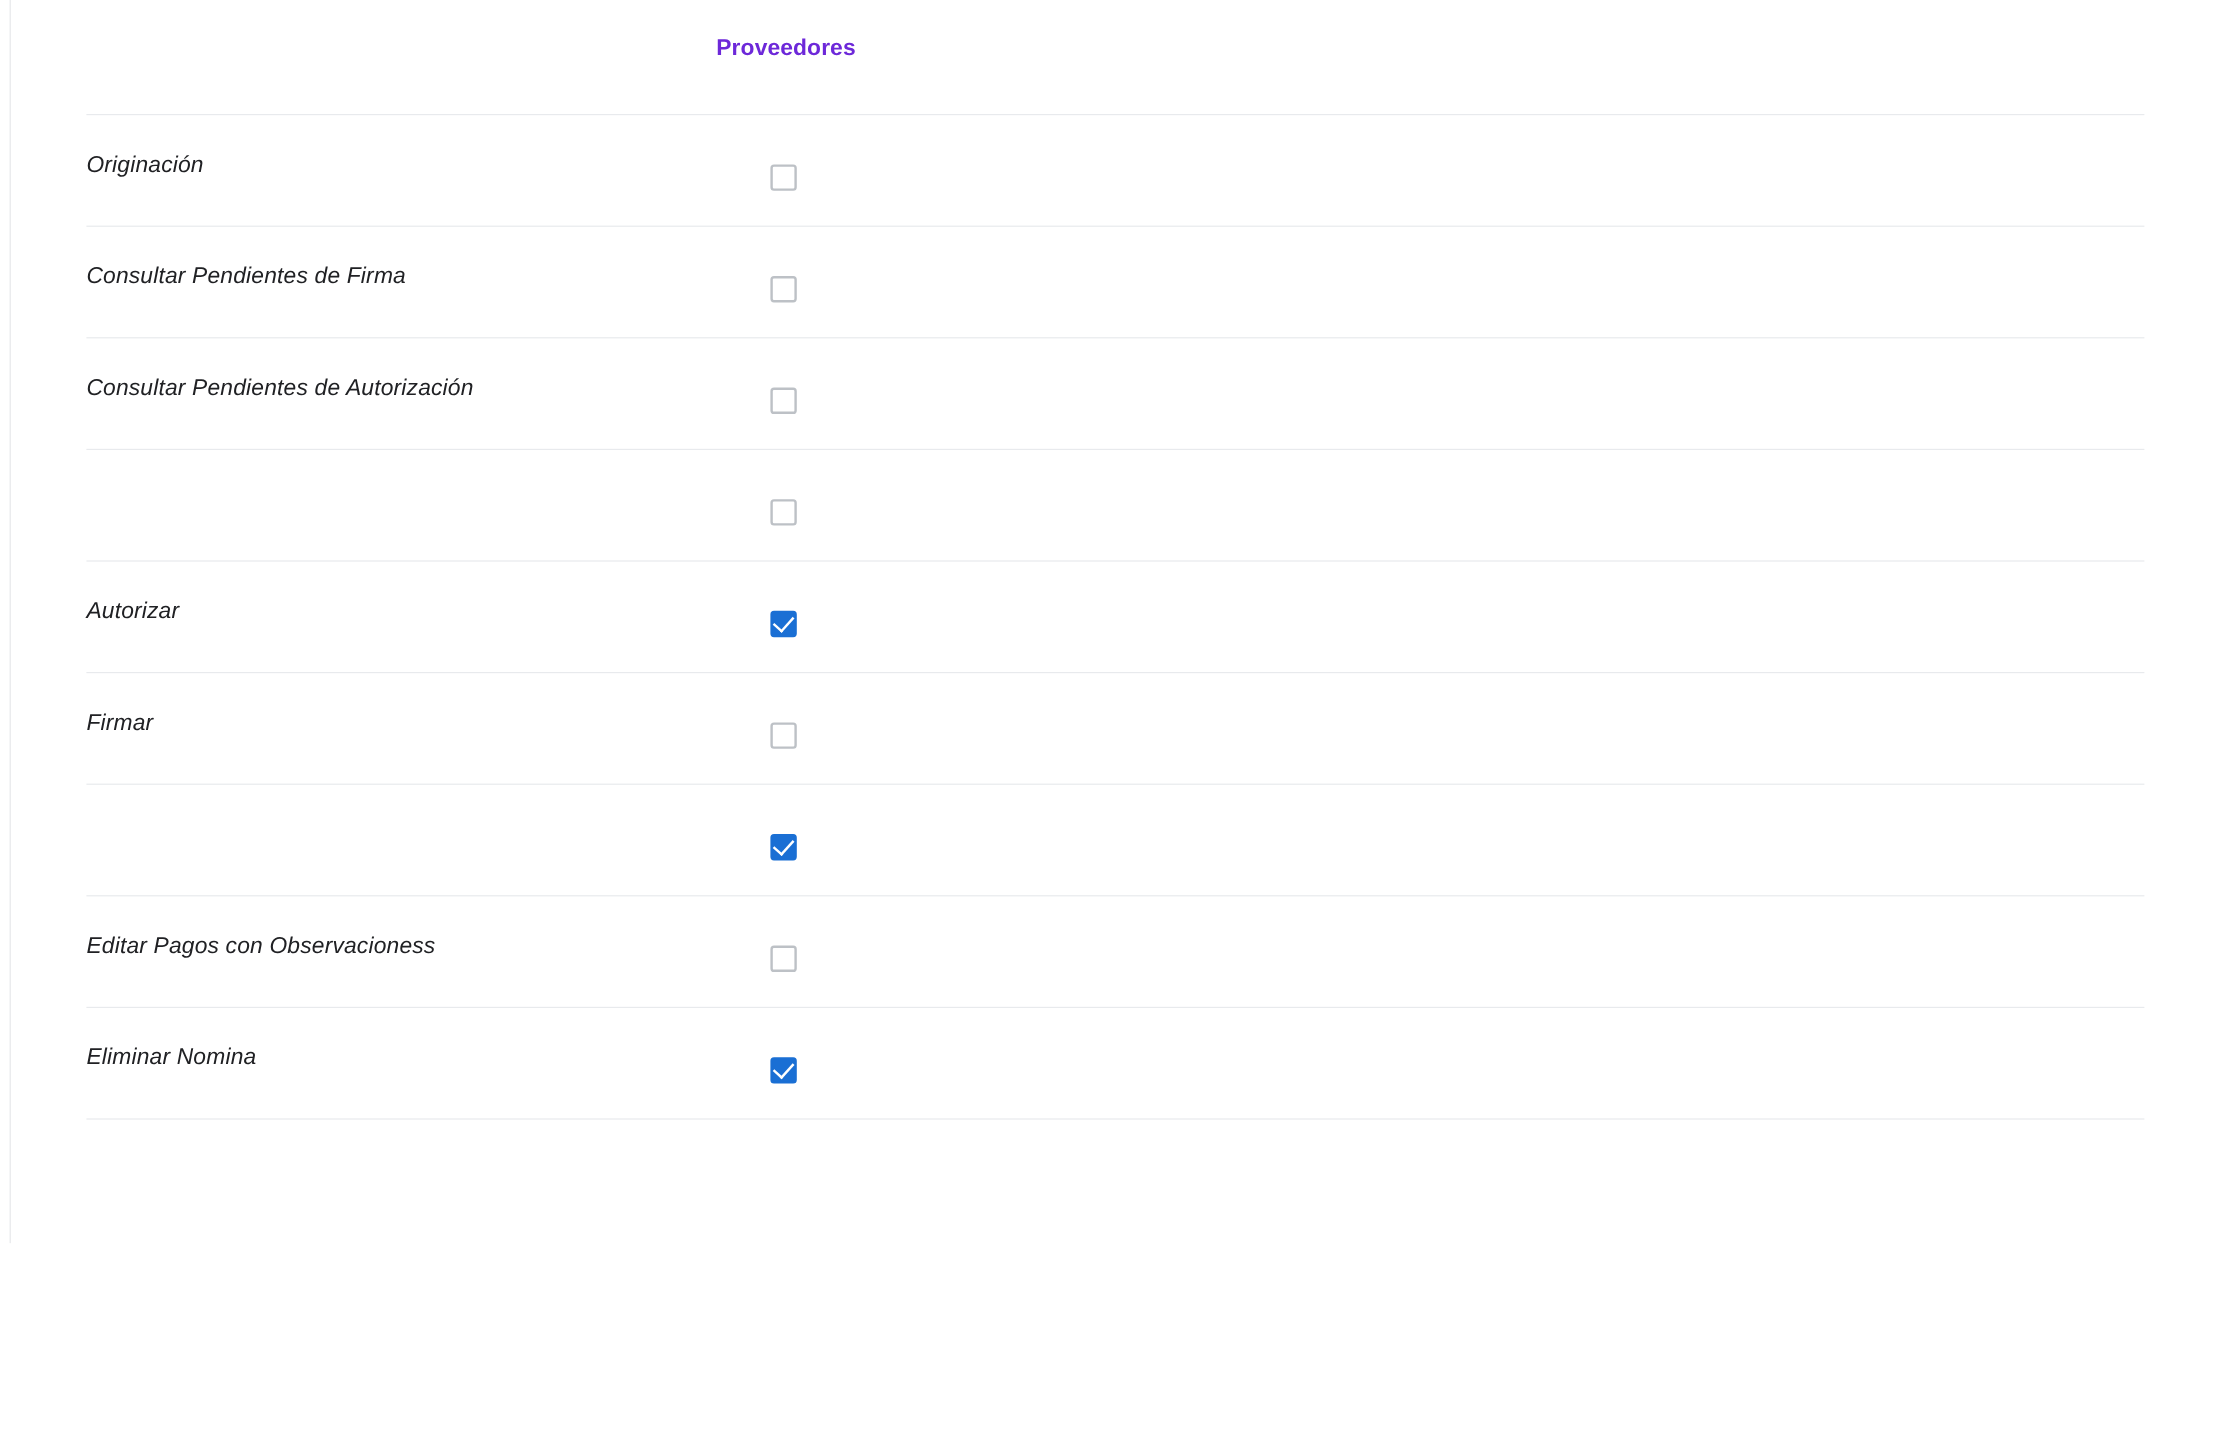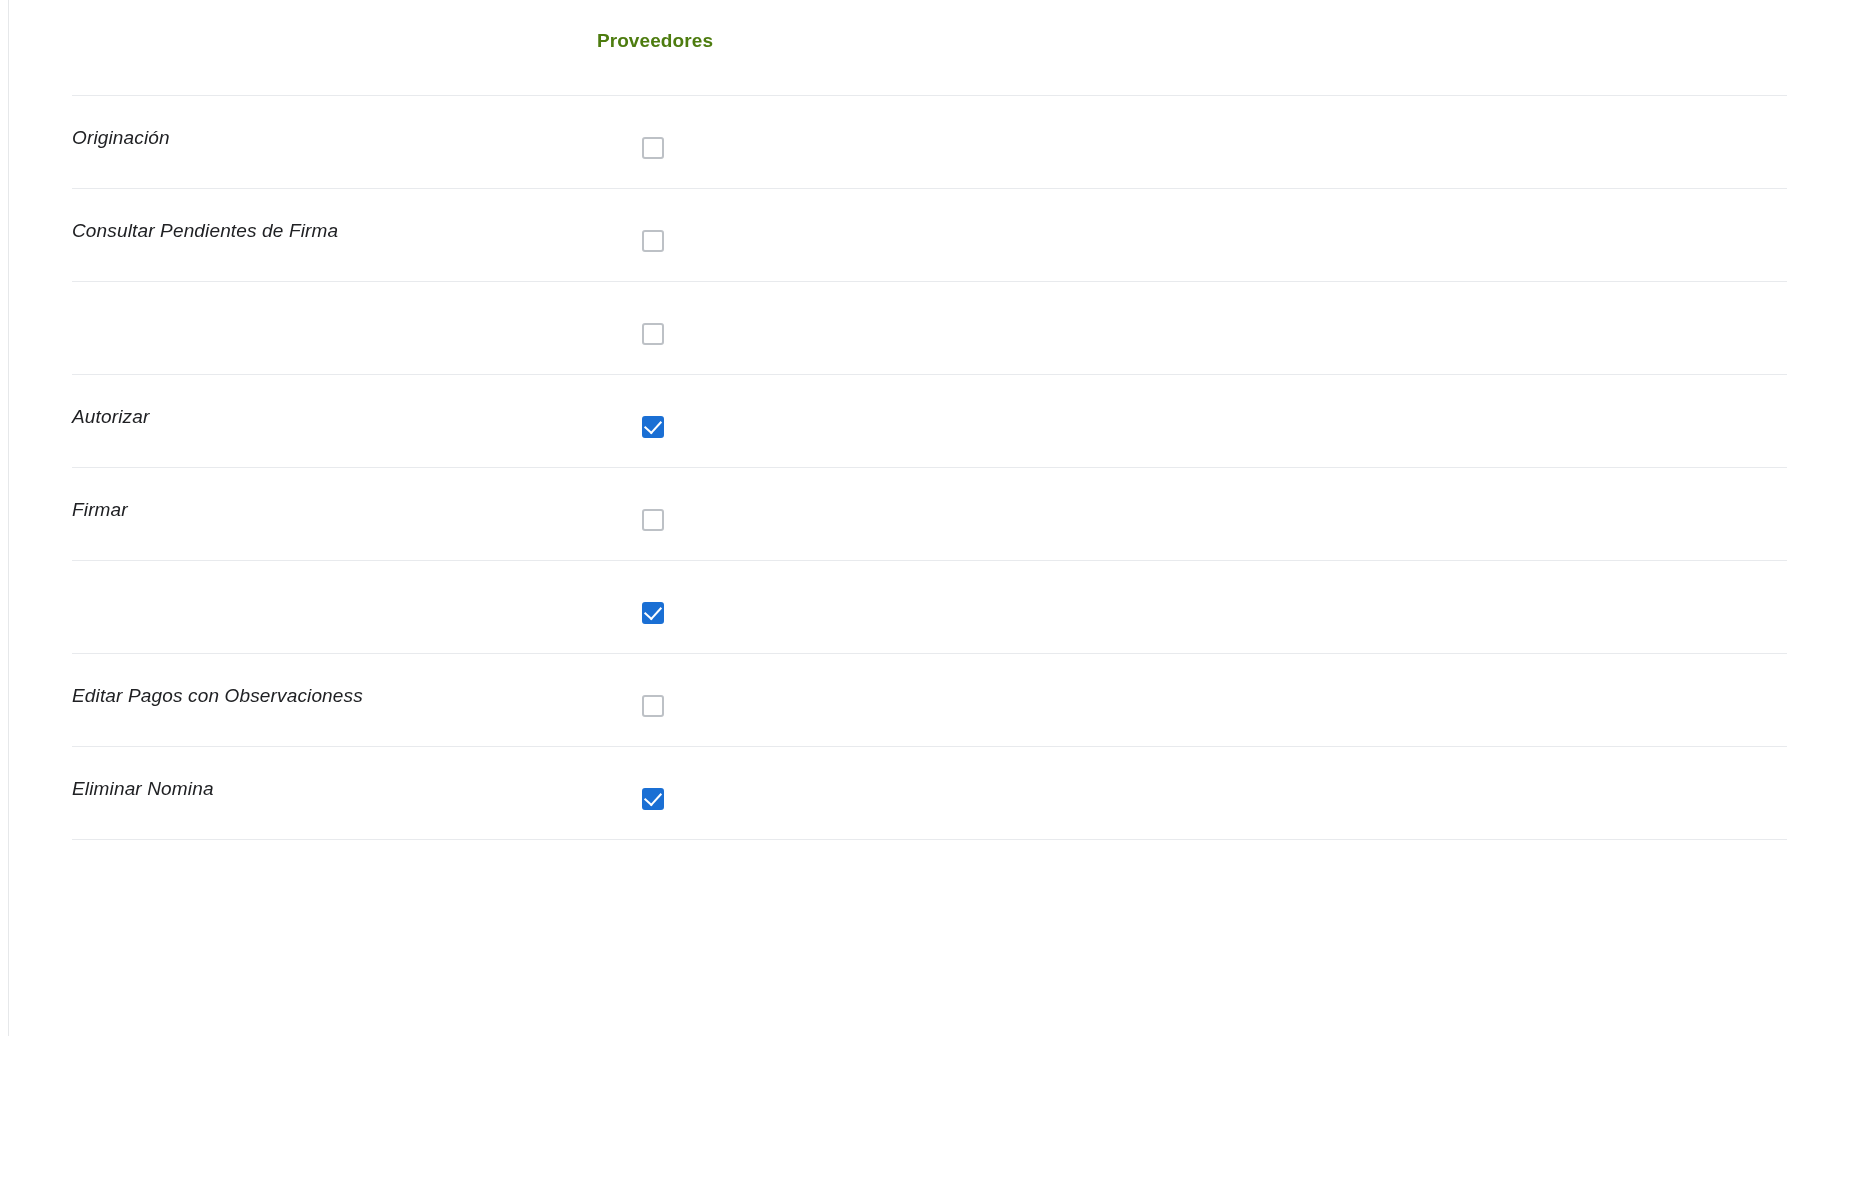--- a/index.html
+++ b/index.html
@@ -47,21 +47,21 @@
     height: 96px;
   }
   .col-head {
     position: absolute;
     top: 30px;
     left: 511px;
     width: 288px;
     text-align: center;
     font-size: 19px;
     font-weight: bold;
-    color: #4d7c0f;
+    color: #6d28d9;
     letter-spacing: .1px;
   }
 
   
   .divider {
     position: absolute;
     left: 72px;
     width: 1715px;
     height: 1px;
     background: #e8eaed;
@@ -151,20 +151,27 @@
           <div class="divider"></div>
         </div>
         <div class="matrix-row">
           <div class="row-label">Consultar Pendientes de Firma</div>
           <div class="cell">
             <div class="checkbox" role="checkbox" aria-checked="false"></div>
           </div>
           <div class="divider"></div>
         </div>
         <div class="matrix-row">
+          <div class="row-label">Consultar Pendientes de Autorización</div>
+          <div class="cell">
+            <div class="checkbox" role="checkbox" aria-checked="false"></div>
+          </div>
+          <div class="divider"></div>
+        </div>
+        <div class="matrix-row">
           <div class="cell">
             <div class="checkbox" role="checkbox" aria-checked="false"></div>
           </div>
           <div class="divider"></div>
         </div>
         <div class="matrix-row">
           <div class="row-label">Autorizar</div>
           <div class="cell">
             <div class="checkbox checked" role="checkbox" aria-checked="true">
               <span class="tick"></span>

